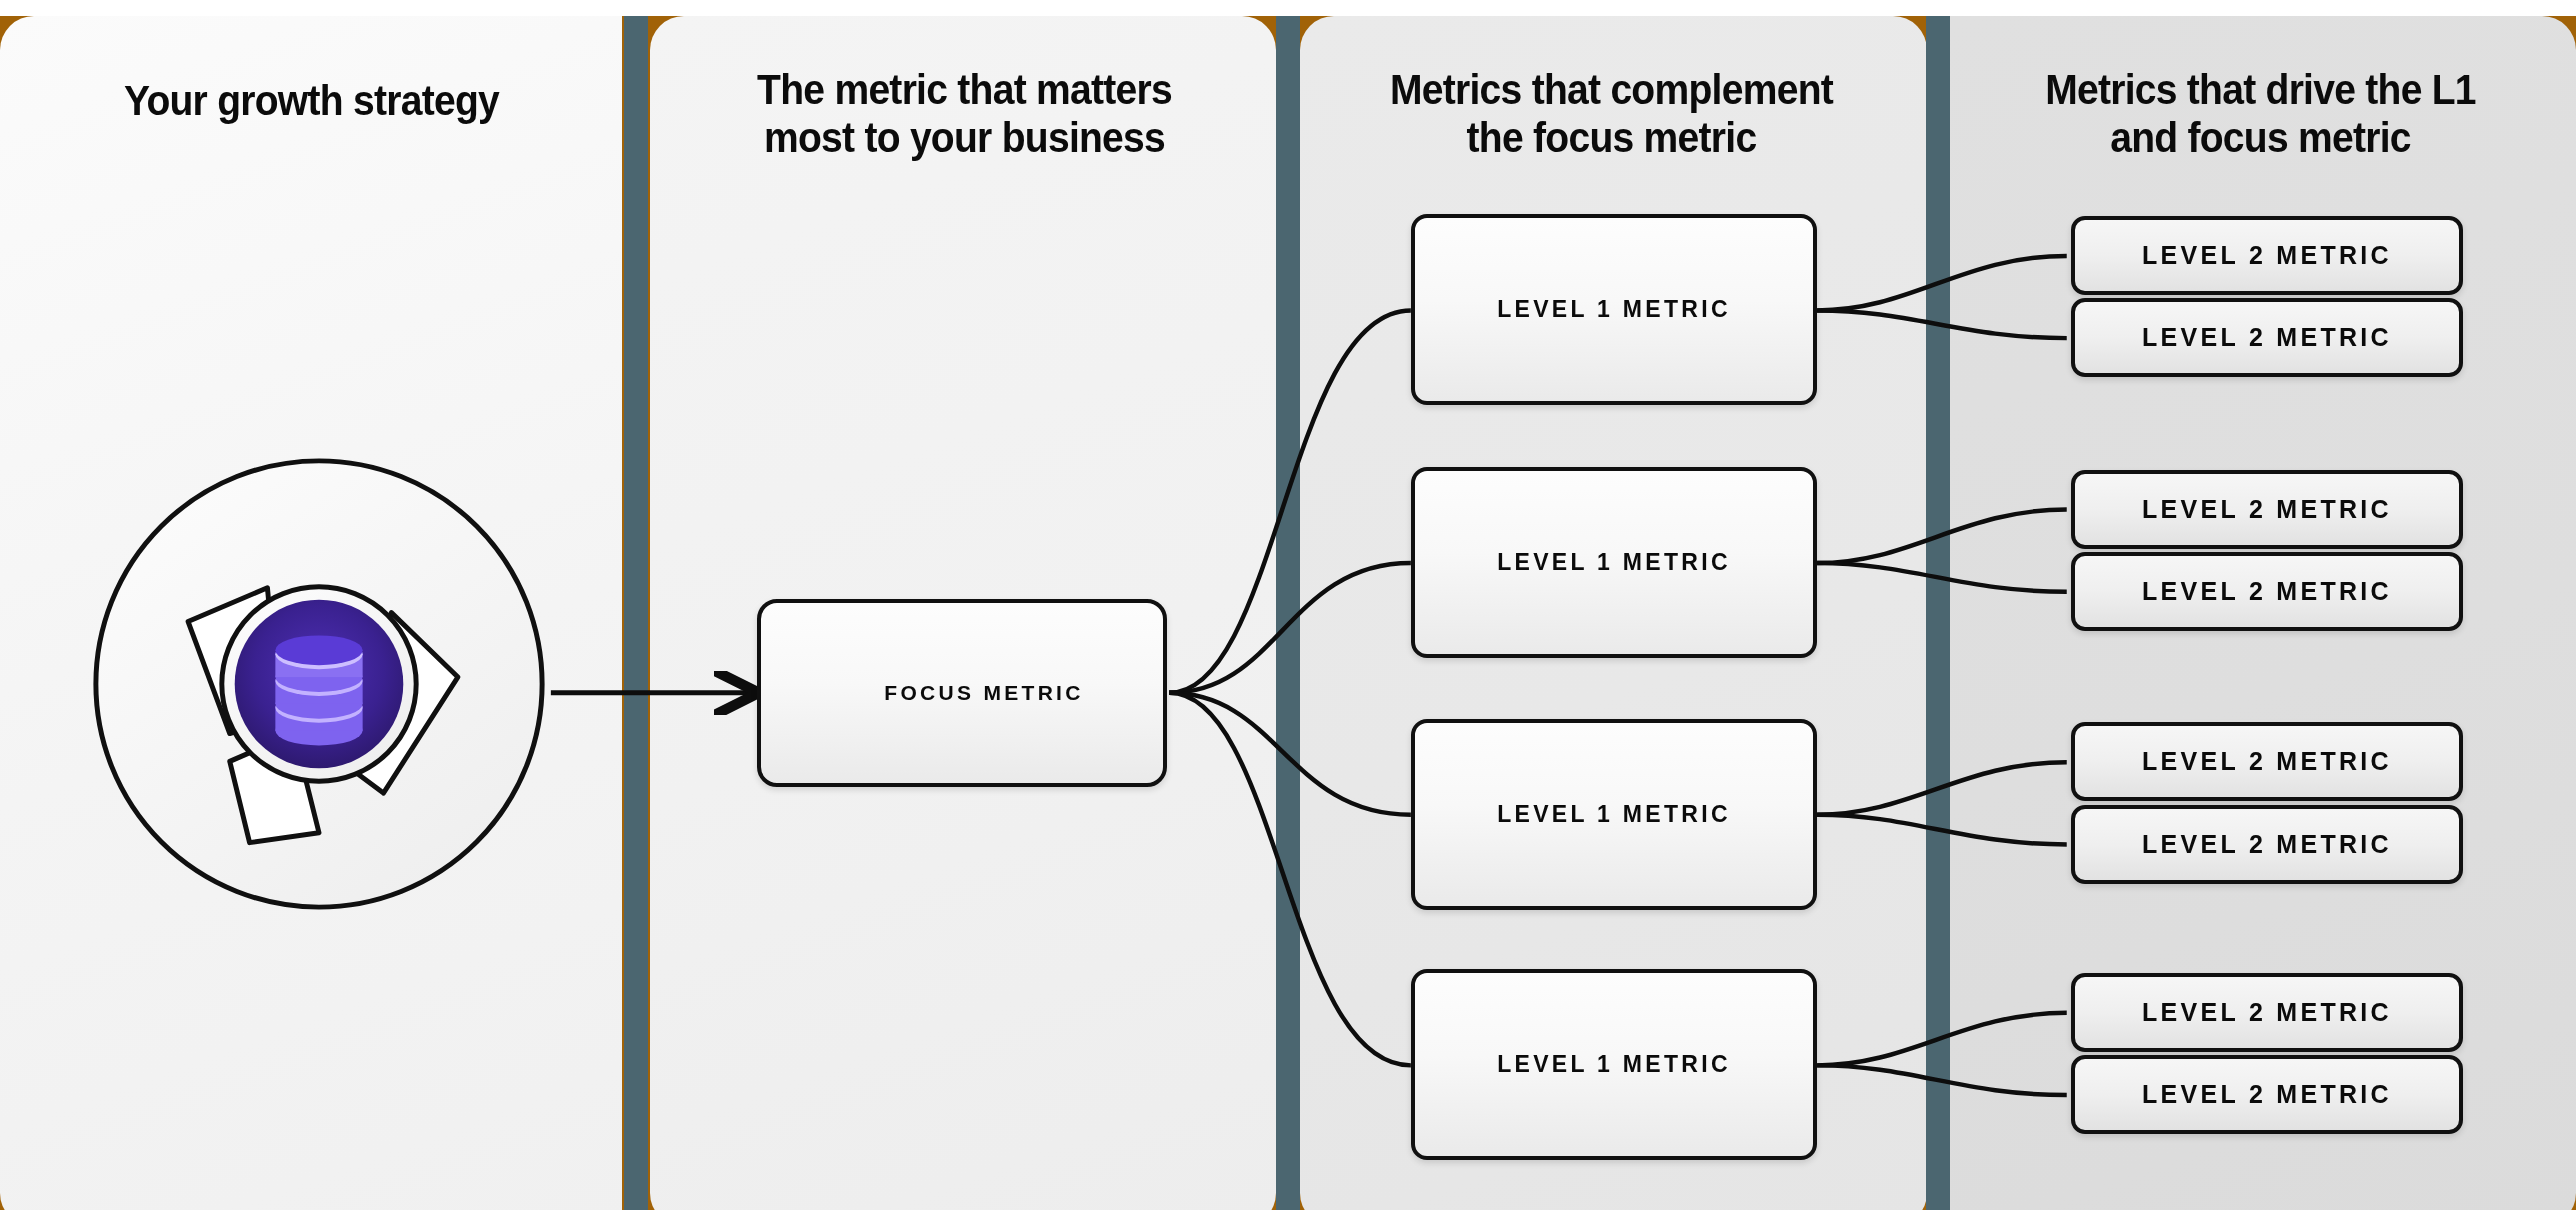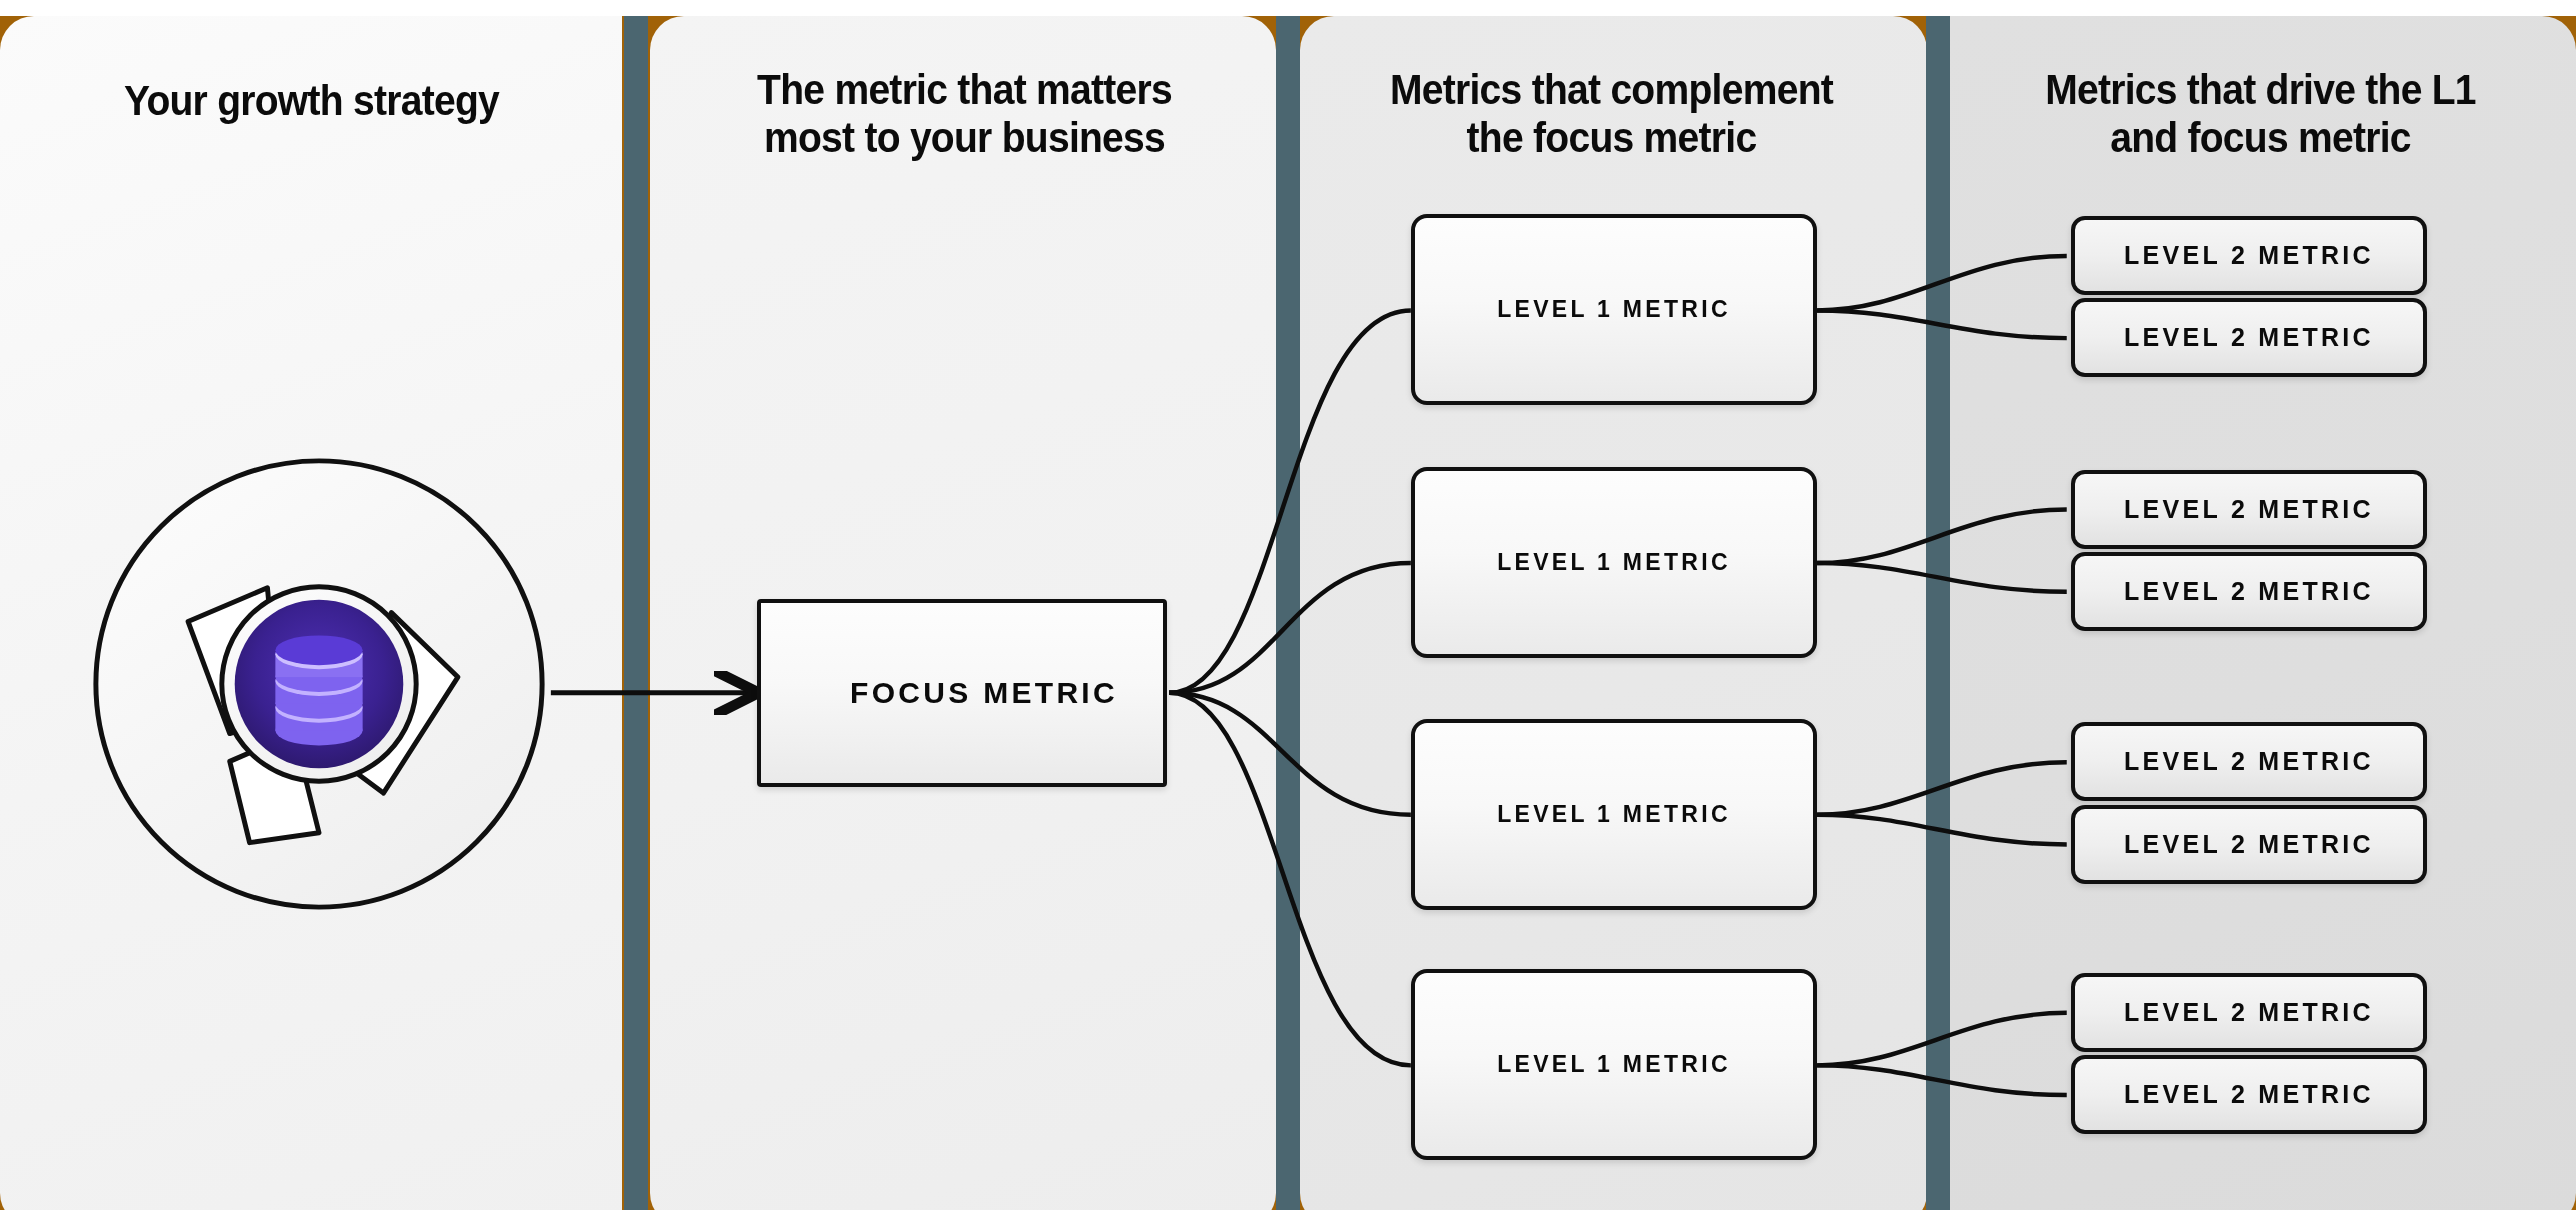--- a/index.html
+++ b/index.html
@@ -104,34 +104,34 @@
     color: #0b0b0b;
     font-weight: 700;
     letter-spacing: 3.3px;
     font-family: "Liberation Sans", sans-serif;
   }
   .metric-box.focus {
     left: 757px;
     top: 583px;
     width: 410px;
     height: 188px;
-    font-size: 30px;
-    border-radius: 4px;
+    font-size: 21px;
+    border-radius: 20px;
     padding-left: 44px;
   }
   .metric-box.level1 {
     left: 1411px;
     width: 406px;
     height: 191px;
     font-size: 23px;
     border-radius: 16px;
   }
   .metric-box.level2 {
     left: 2071px;
-    width: 356px;
+    width: 392px;
     height: 79px;
     font-size: 25px;
     border-radius: 14px;
     background: linear-gradient(180deg, #f6f6f6 0%, #efefef 50%, #e2e2e2 100%);
   }
 
   
   #connectors {
     position: absolute;
     left: 0;

